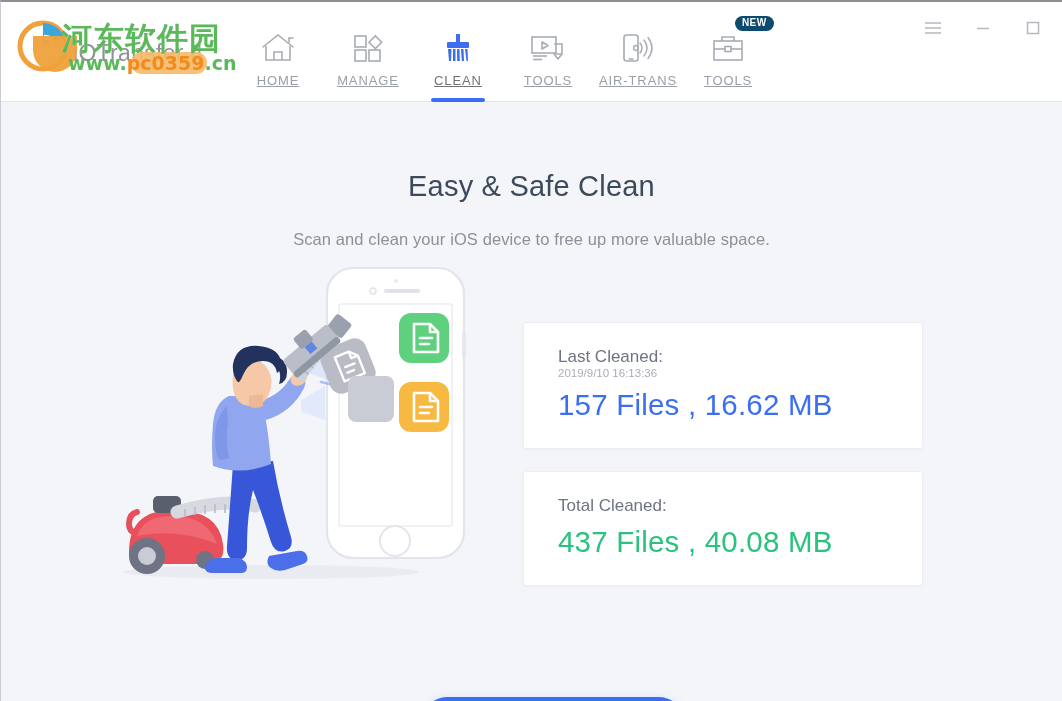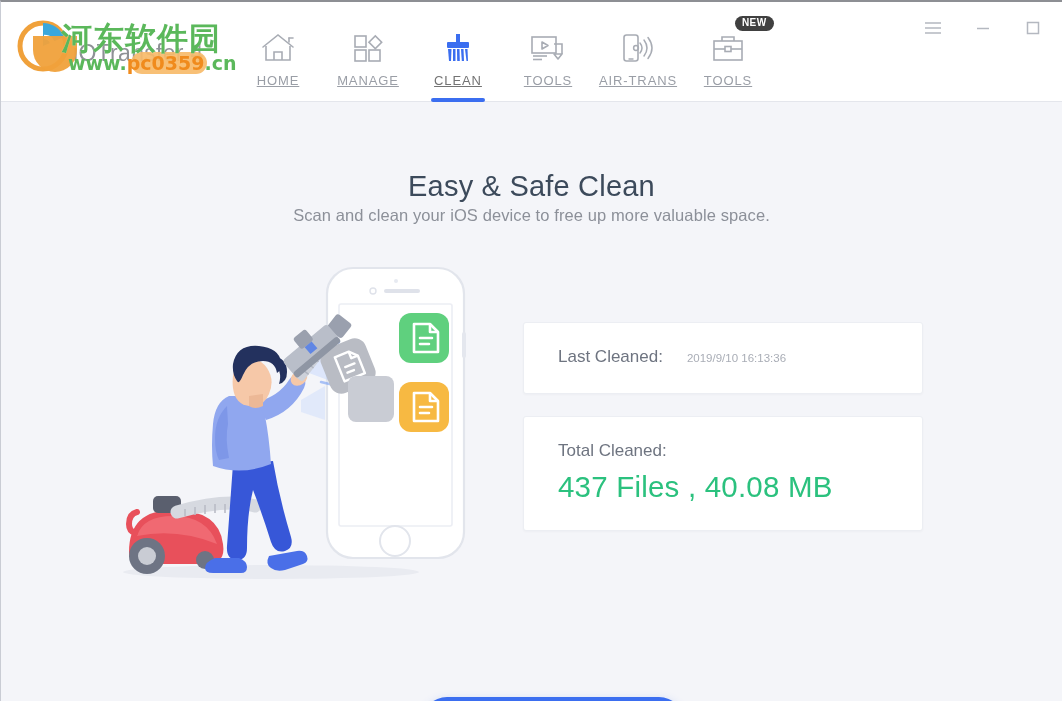--- a/index.html
+++ b/index.html
@@ -135,21 +135,21 @@
     left: 18px;
     right: 18px;
     height: 4px;
     background: #3b6ef0;
     border-radius: 2px;
   }
   .new-badge {
     position: absolute;
     top: 14px;
     left: 52px;
-    background: #404040;
+    background: #0c4a6e;
     color: #ffffff;
     font-size: 10px;
     font-weight: bold;
     letter-spacing: 0.4px;
     padding: 2px 7px 3px;
     border-radius: 9px;
     line-height: 1;
   }
 
   
@@ -182,21 +182,21 @@
     left: 0;
     width: 100%;
     text-align: center;
     font-size: 29px;
     color: #3c4a5b;
     font-weight: normal;
     letter-spacing: 0.2px;
   }
   .page-sub {
     position: absolute;
-    top: 104px;
+    top: 128px;
     left: 0;
     width: 100%;
     text-align: center;
     font-size: 16.5px;
     color: #8c9099;
     letter-spacing: 0.1px;
   }
 
   
   .illus {
@@ -218,21 +218,22 @@
     background: #ffffff;
     border: 1px solid #eceef3;
     border-radius: 3px;
     padding: 24px 0 26px 34px;
     box-shadow: 0 1px 2px rgba(60,70,90,0.035);
   }
   .card + .card { margin-top: 22px; }
   .card-label-row {
     display: flex;
     align-items: baseline;
-    gap: 24px;
+    gap: 0;
+    flex-direction: column;
   }
   .card-label {
     font-size: 17px;
     color: #6e7480;
   }
   .card-time {
     font-size: 11.5px;
     color: #a9adb6;
   }
   .card-value {
@@ -504,20 +505,21 @@
       </svg>
     </div>
 
     <div class="cards">
 
       <div class="card">
         <div class="card-label-row">
           <span class="card-label">Last Cleaned:</span>
           <span class="card-time">2019/9/10 16:13:36</span>
         </div>
+        <div class="card-value blue">157 Files , 16.62 MB</div>
       </div>
 
       <div class="card">
         <div class="card-label-row">
           <span class="card-label">Total Cleaned:</span>
           <span class="card-time"></span>
         </div>
         <div class="card-value green">437 Files , 40.08 MB</div>
       </div>
 

